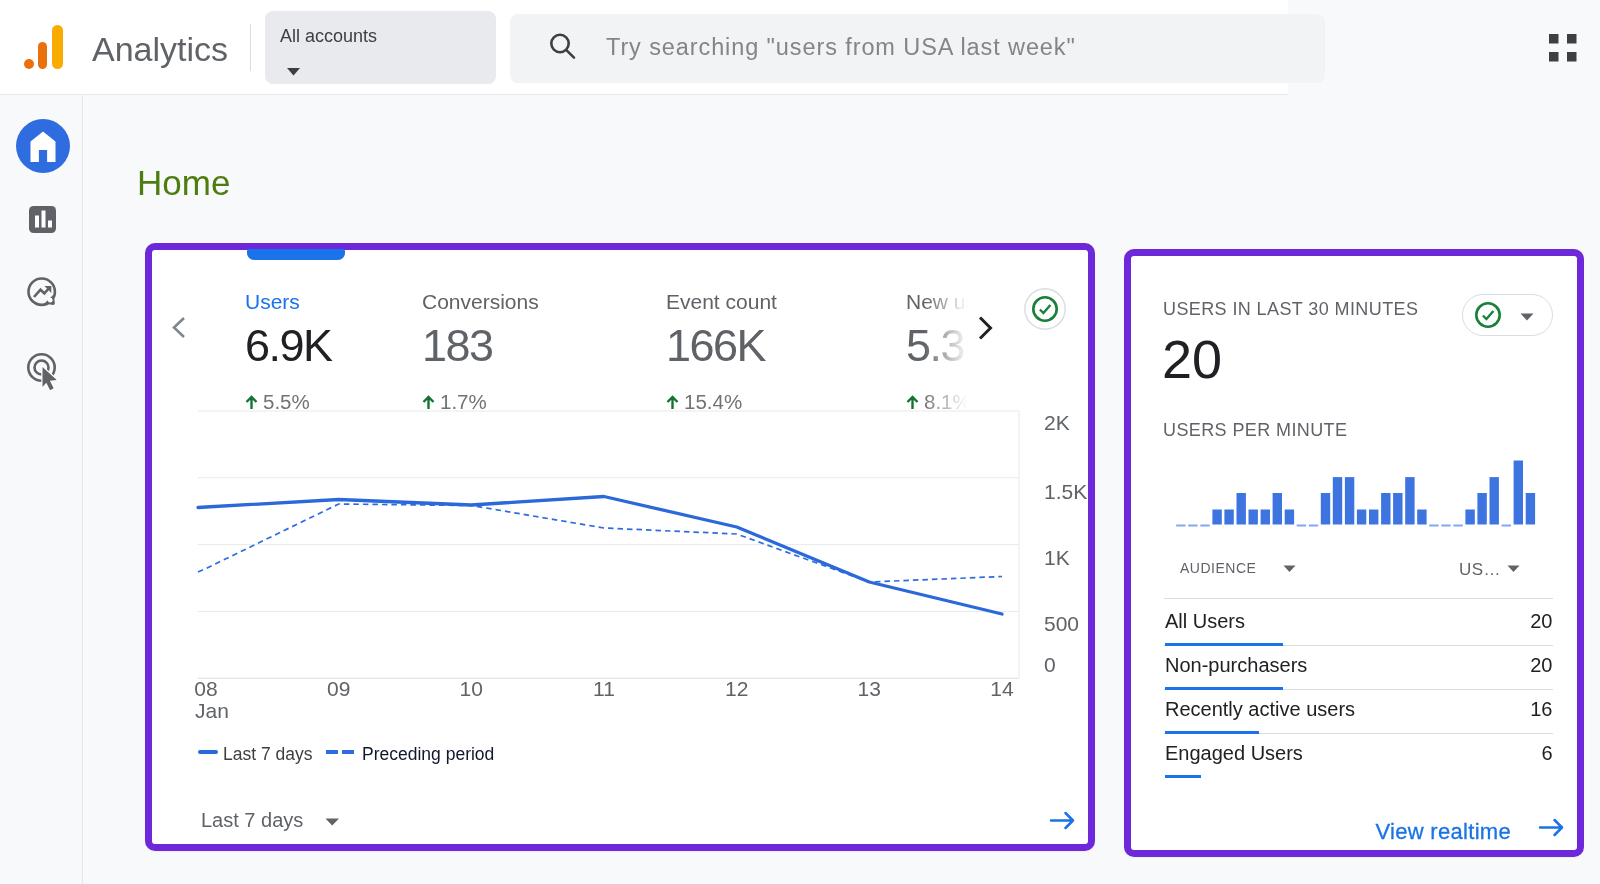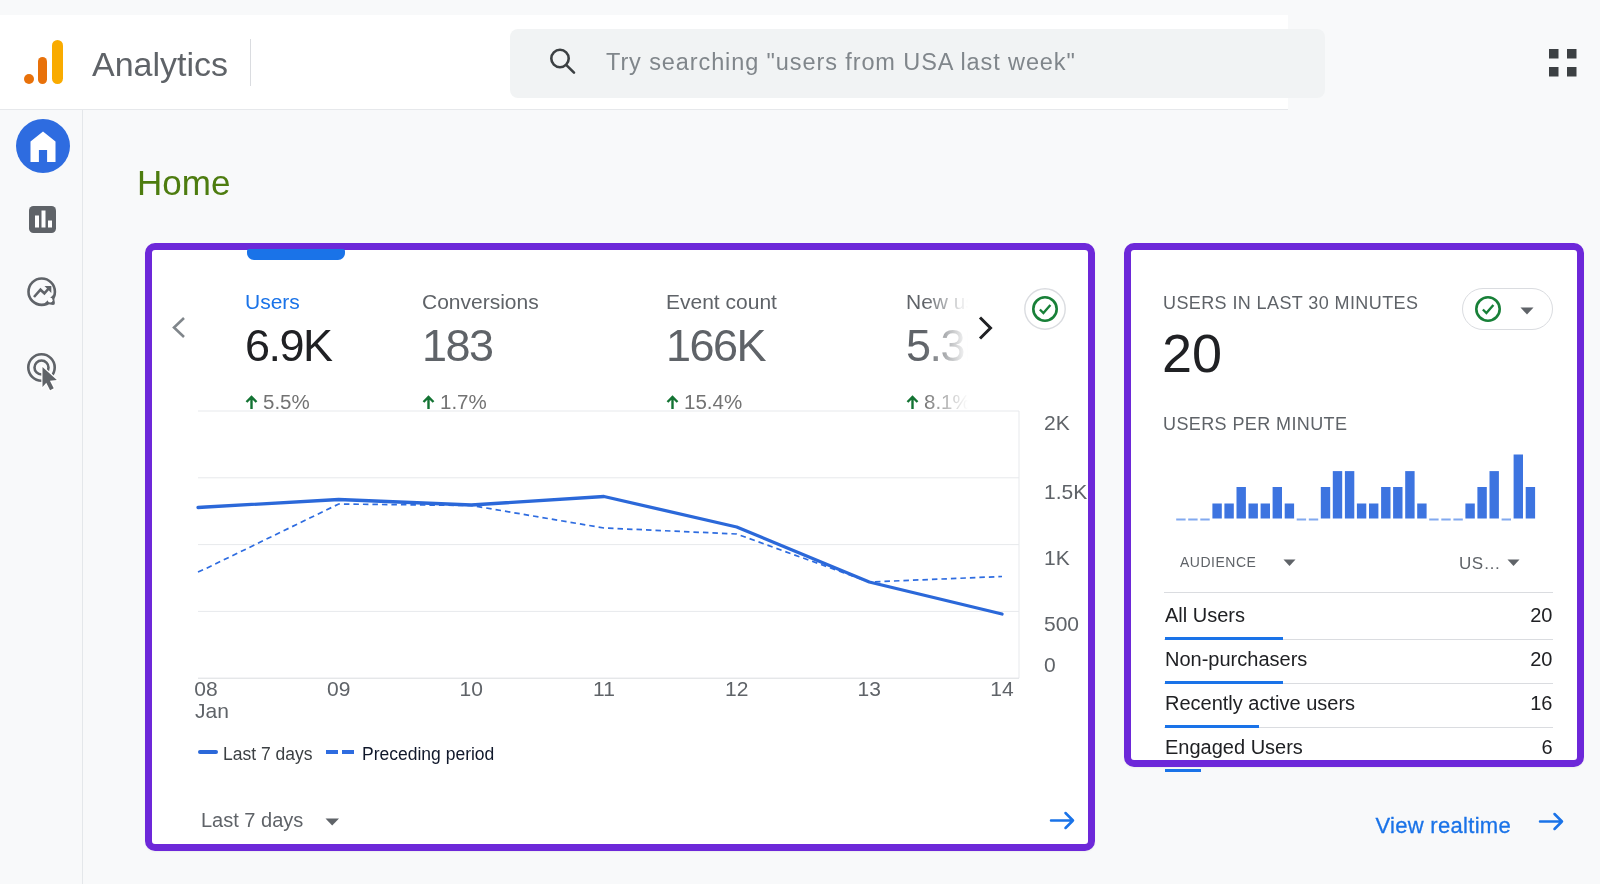--- a/index.html
+++ b/index.html
@@ -1,54 +1,60 @@
 <!DOCTYPE html>
 <html><head>
 <meta charset="utf-8">
 <style>
   * { margin:0; padding:0; box-sizing:border-box; }
   html,body { width:1600px; height:884px; overflow:hidden; }
   body { font-family:"Liberation Sans", sans-serif; background:#f8f9fa; position:relative; }
   .abs { position:absolute; }
   
-  #header { position:absolute; left:0; top:15px; width:1288px; height:95px; background:#fff; border-bottom:1px solid #e6e8eb; z-index:5; }
+  #header { position:absolute; left:0; top:0; width:1288px; height:95px; background:#fff; border-bottom:1px solid #e6e8eb; z-index:5; }
   #logo-dot { position:absolute; left:23.5px; top:58.5px; width:10px; height:10px; border-radius:50%; background:#e8710a; }
   #logo-bar1 { position:absolute; left:37.5px; top:41.5px; width:9.5px; height:27.5px; border-radius:4.75px; background:#e8710a; }
   #logo-bar2 { position:absolute; left:51.5px; top:24.5px; width:11.5px; height:44.5px; border-radius:5.75px; background:#f9ab00; }
   #brand { position:absolute; left:92px; top:30px; font-size:34px; color:#5f6368; letter-spacing:0px; }
   #hdr-divider { position:absolute; left:250px; top:24px; width:1px; height:47px; background:#dadce0; }
   #acct-btn { position:absolute; left:265px; top:11px; width:231px; height:73px; border-radius:8px; background:#e9eaed; }
   #acct-btn .lbl { position:absolute; left:15px; top:15px; font-size:18px; color:#3c4043; }
   #search { position:absolute; left:510px; top:14px; width:815px; height:69px; border-radius:8px; background:#f1f3f4; }
   #search .ph { position:absolute; left:96px; top:20px; font-size:23.5px; letter-spacing:0.9px; color:#80868b; }
   
   #sidebar { position:absolute; left:0; top:95px; width:83px; height:789px; background:#f8f9fa; border-right:1px solid #e4e7ea; z-index:4; }
   
   #home-title { position:absolute; left:137px; top:163px; font-size:35px; color:#4d7c0f; }
   .card { position:absolute; background:#fff; border:7px solid #6d28d9; border-radius:10px; box-shadow:0 1px 2px rgba(60,64,67,0.06); }
   #card-left { left:145px; top:243px; width:950px; height:608px; }
-  #card-right { left:1124px; top:243px; width:460px; height:524px; }
+  #card-right { left:1124px; top:249px; width:460px; height:608px; }
   .mcol { position:absolute; top:0; height:170px; }
   .mlabel { position:absolute; top:40px; font-size:21px; color:#5f6368; white-space:nowrap; }
   .mnum { position:absolute; top:69.5px; font-size:45px; letter-spacing:-1.5px; color:#5f6368; white-space:nowrap; }
   .mdelta { position:absolute; top:140px; font-size:20.5px; color:#737373; white-space:nowrap; display:flex; align-items:center;justify-content:flex-end; }
   .trow { position:absolute; left:33px; width:393px; }
   .trow .nm { position:absolute; left:1px; font-size:20px; color:#202124; white-space:nowrap; }
   .trow .val { position:absolute; right:4.5px; font-size:20px; color:#202124; }
   .tdiv { position:absolute; left:33px; width:389px; height:1px; background:#dadce0; }
   .tbar { position:absolute; left:34px; height:3.5px; background:#1a73e8; }
 </style>
 </head>
 <body>
   <div id="header">
     <div id="logo-dot"></div>
     <div id="logo-bar1"></div>
     <div id="logo-bar2"></div>
     <div id="brand">Analytics</div>
     <div id="hdr-divider"></div>
+    <div id="acct-btn">
+      <div class="lbl">All accounts</div>
+      <svg class="abs" style="left:22px;top:57px" width="14" height="8">
+        <path d="M0 0 H13 L6.5 7.5 Z" fill="#3c4043"></path>
+      </svg>
+    </div>
     <div id="search">
       <svg class="abs" style="left:38px;top:18px" width="32" height="32" fill="none" stroke="#3c4043" stroke-width="2.6">
         <circle cx="12" cy="11.5" r="8.7"></circle>
         <path d="M18.4 18.1 L26 25.7" stroke-linecap="round"></path>
       </svg>
       <div class="ph">Try searching "users from USA last week"</div>
     </div>
     <svg class="abs" style="left:1549px;top:34px" width="28" height="28" fill="#3c4043">
       <rect x="0" y="0" width="9.5" height="9.5"></rect>
       <rect x="18" y="0" width="9.5" height="9.5"></rect>

